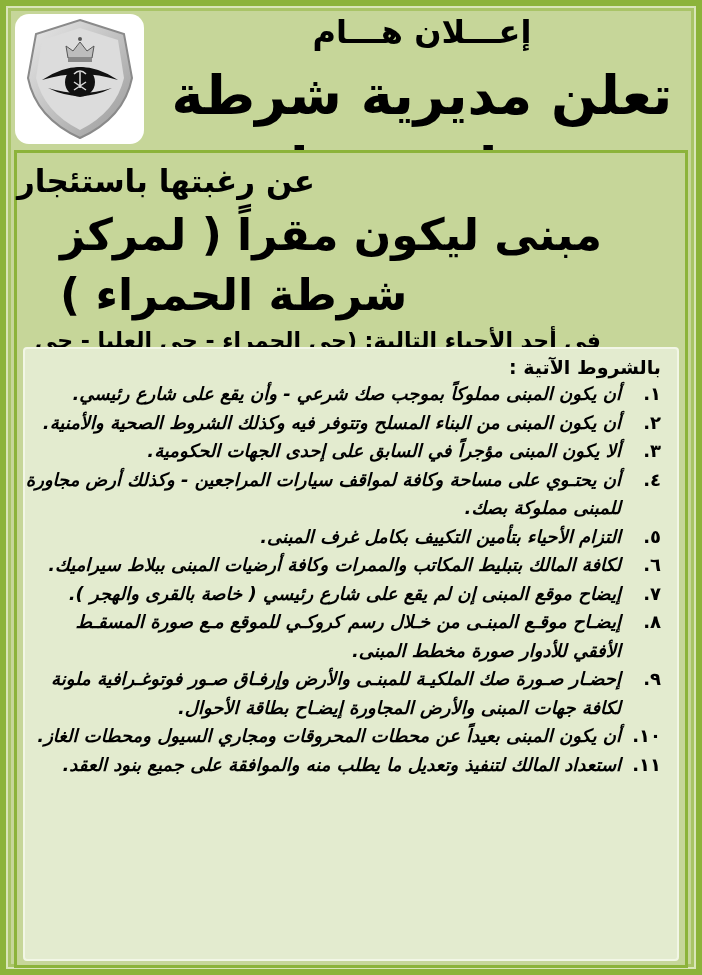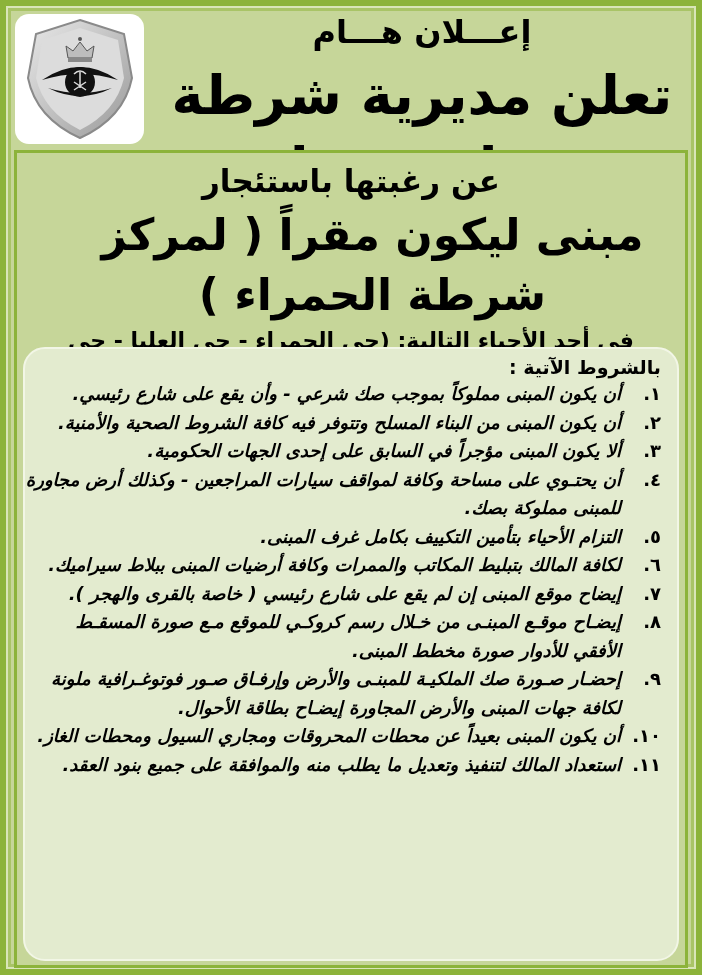--- a/index.html
+++ b/index.html
@@ -30,27 +30,27 @@
     }
     .directorate {
       font-size: 54px; font-weight: bold; color: #000; line-height: 72px;
       margin-top: 6px;
     }
     .mid-frame {
       position: absolute; left: 14px; top: 150px; width: 674px; height: 818px;
       border: 3px solid #8cb33a;
       background: #c6d699;
     }
-    .mid-text { position: absolute; left: 0; right: 0; top: 6px; text-align: center; direction: rtl; }
+    .mid-text { position: absolute; left: 0; right: 0; top: 6px; text-align: left; direction: rtl; }
     .subtitle { font-size: 31px; font-weight: bold; line-height: 44px; color: #000; }
     .building { font-size: 44px; font-weight: bold; line-height: 60px; color: #000; margin-top: 2px; margin-left: 43px; }
     .districts { font-size: 22px; font-weight: bold; line-height: 31px; color: #000; padding: 0 18px; }
     .conditions-box {
       position: absolute; left: 6px; top: 194px; width: 656px; height: 614px;
-      background: #e3ebcf; border-radius: 22px;
+      background: #e3ebcf; border-radius: 4px;
       border: 2px solid #f2f6e6;
       direction: rtl; padding: 6px 16px 0 0;
       color: #000;
     }
     .cond-heading { font-size: 19px; font-weight: bold; line-height: 25px; }
     .cond-list { list-style: none; }
     .cond-item {
       display: flex; font-size: 18px; font-weight: bold; line-height: 28.5px;
     }
     .cond-num { flex: 0 0 40px; text-align: right; }
@@ -102,21 +102,21 @@
 
     <div class="conditions-box">
       <div class="cond-heading">بالشروط الآتية :</div>
       <ul class="cond-list">
         <li class="cond-item">
             <span class="cond-num">١.</span>
             <span class="cond-text">أن يكون المبنى مملوكاً بموجب صك شرعي - وأن يقع على شارع رئيسي.</span>
           </li>
         <li class="cond-item">
             <span class="cond-num">٢.</span>
-            <span class="cond-text">أن يكون المبنى من البناء المسلح وتتوفر فيه كافة الشروط الصحية والأمنية.</span>
+            <span class="cond-text">أن يكون المبنى من البناء المسلح وتتوفر فيه وكذلك الشروط الصحية والأمنية.</span>
           </li>
         <li class="cond-item">
             <span class="cond-num">٣.</span>
             <span class="cond-text">ألا يكون المبنى مؤجراً في السابق على إحدى الجهات الحكومية.</span>
           </li>
         <li class="cond-item">
             <span class="cond-num">٤.</span>
             <span class="cond-text">أن يحتـوي على مساحة وكافة لمواقف سيارات المراجعين - وكذلك أرض مجاورة للمبنى مملوكة بصك.</span>
           </li>
         <li class="cond-item">

